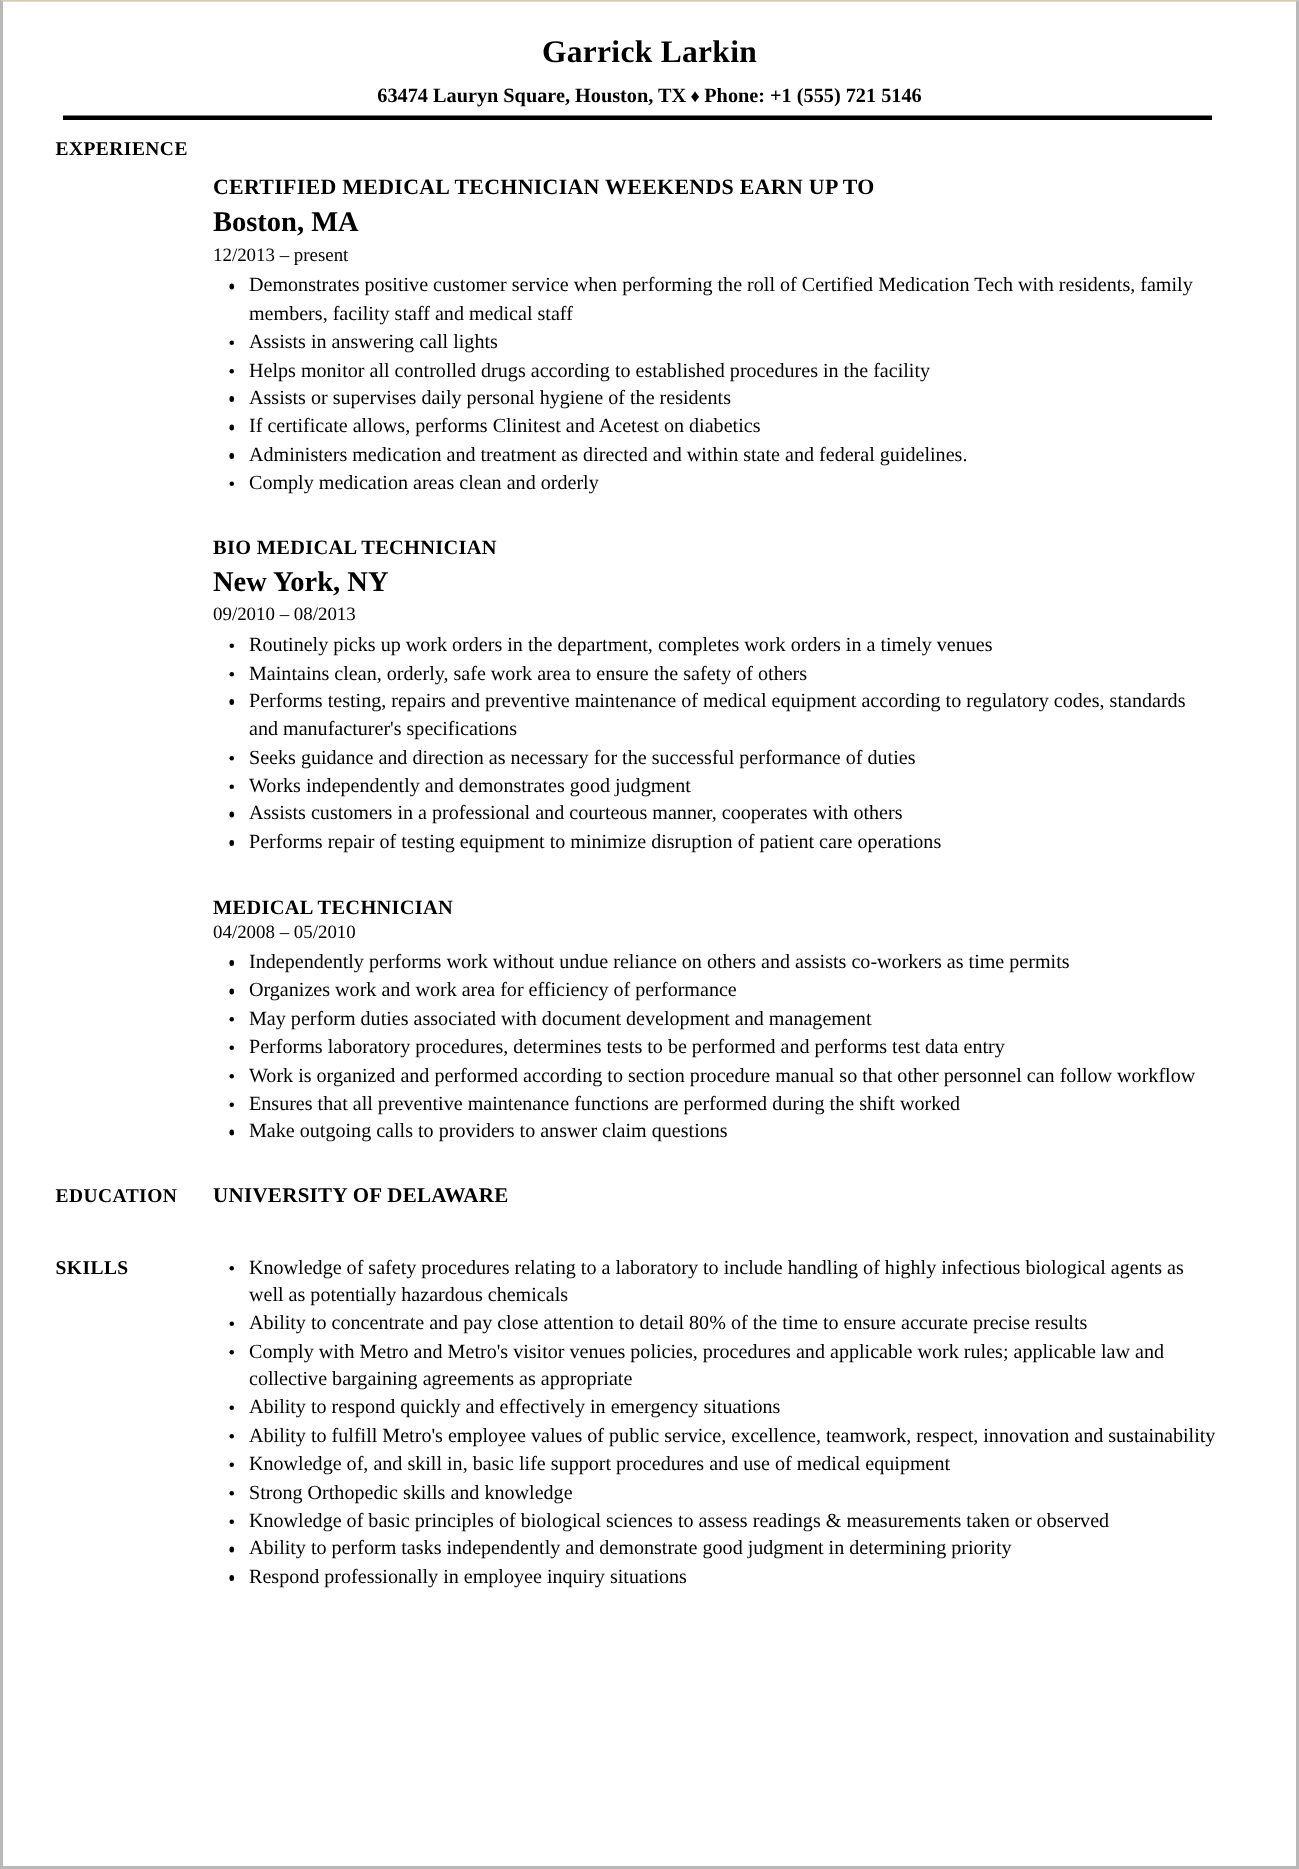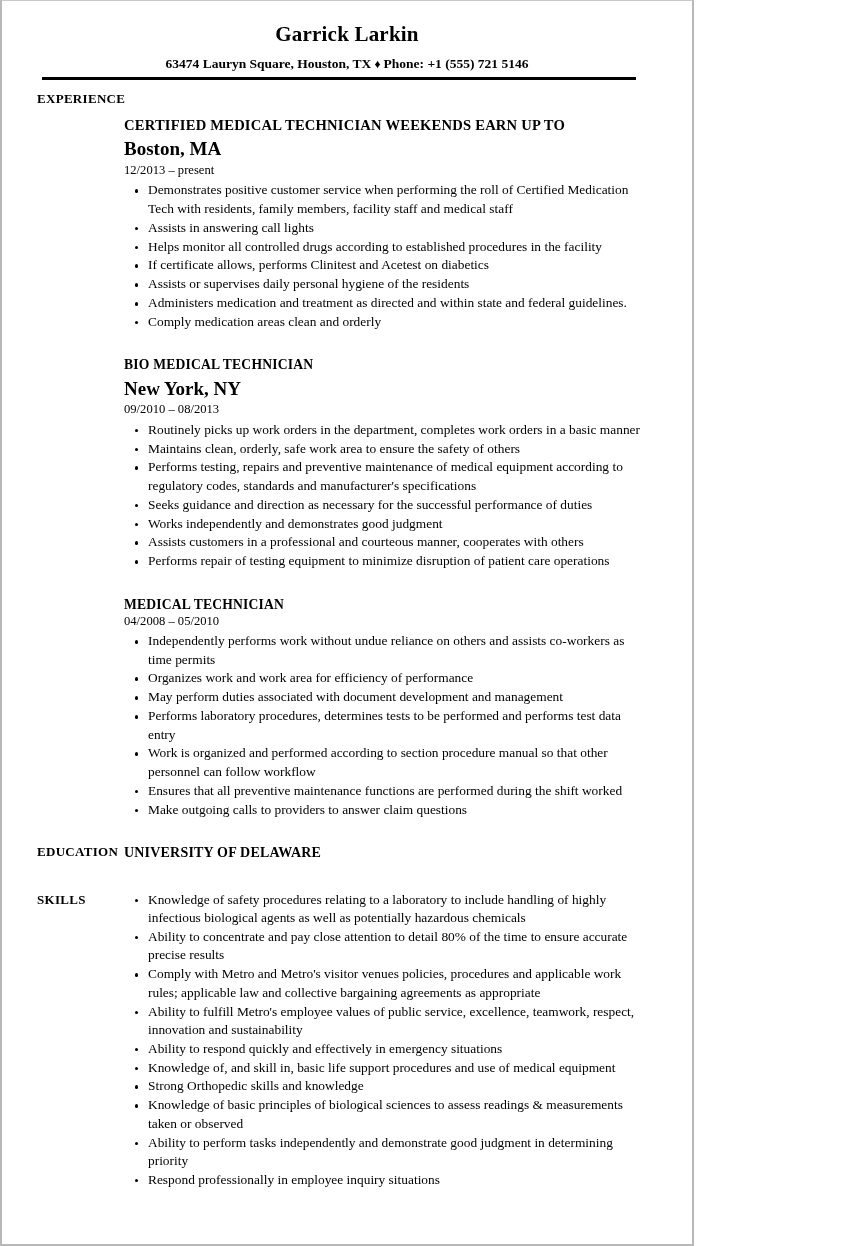--- a/index.html
+++ b/index.html
@@ -6,21 +6,21 @@
     margin: 0;
     padding: 0;
     background: #ffffff;
   }
   body {
     font-family: "Liberation Serif", "DejaVu Serif", serif;
     color: #000000;
   }
   .page {
     position: relative;
-    width: 694px;
+    width: 866px;
     height: 1246px;
     background: #fde047;
     box-sizing: border-box;
     border-left: 2px solid #b8b8b8;
     border-right: 2px solid #b8b8b8;
     border-top: 1px solid #c9c9c9;
     border-bottom: 2px solid #b8b8b8;
     overflow: hidden;
   }
   .page-inner {
@@ -60,20 +60,21 @@
     margin: 5px 56px 0 40px;
   }
 
   
   .content {
     padding-top: 11px;
   }
   .section {
     display: flex;
     align-items: flex-start;
+    gap: 18px;
   }
   .label-col {
     width: 122px;
     flex: 0 0 122px;
     padding-left: 35px;
     box-sizing: border-box;
     font-size: 13px;
     font-weight: bold;
     letter-spacing: 0.3px;
     line-height: 1.25;
@@ -185,33 +186,33 @@
         <div class="body-col">
 
           <div class="job">
             <div class="job-title">CERTIFIED MEDICAL TECHNICIAN WEEKENDS EARN UP TO</div>
             <div class="job-location">Boston, MA</div>
             <div class="job-dates">12/2013 – present</div>
             <ul class="bullets">
               <li>Demonstrates positive customer service when performing the roll of Certified Medication Tech with residents, family members, facility staff and medical staff</li>
               <li>Assists in answering call lights</li>
               <li>Helps monitor all controlled drugs according to established procedures in the facility</li>
+              <li>Assists or supervises daily personal hygiene of the residents</li>
               <li>If certificate allows, performs Clinitest and Acetest on diabetics</li>
-              <li>Assists or supervises daily personal hygiene of the residents</li>
               <li>Administers medication and treatment as directed and within state and federal guidelines.</li>
               <li>Comply medication areas clean and orderly</li>
             </ul>
           </div>
 
           <div class="job secondary">
             <div class="job-title">BIO MEDICAL TECHNICIAN</div>
             <div class="job-location">New York, NY</div>
             <div class="job-dates">09/2010 – 08/2013</div>
             <ul class="bullets">
-              <li>Routinely picks up work orders in the department, completes work orders in a basic manner</li>
+              <li>Routinely picks up work orders in the department, completes work orders in a timely venues</li>
               <li>Maintains clean, orderly, safe work area to ensure the safety of others</li>
               <li>Performs testing, repairs and preventive maintenance of medical equipment according to regulatory codes, standards and manufacturer's specifications</li>
               <li>Seeks guidance and direction as necessary for the successful performance of duties</li>
               <li>Works independently and demonstrates good judgment</li>
               <li>Assists customers in a professional and courteous manner, cooperates with others</li>
               <li>Performs repair of testing equipment to minimize disruption of patient care operations</li>
             </ul>
           </div>
 
           <div class="job secondary">
@@ -238,22 +239,22 @@
         </div>
       </div>
 
       <div class="section section-skills">
         <div class="label-col">SKILLS</div>
         <div class="body-col">
           <ul class="bullets">
             <li>Knowledge of safety procedures relating to a laboratory to include handling of highly infectious biological agents as well as potentially hazardous chemicals</li>
             <li>Ability to concentrate and pay close attention to detail 80% of the time to ensure accurate precise results</li>
             <li>Comply with Metro and Metro's visitor venues policies, procedures and applicable work rules; applicable law and collective bargaining agreements as appropriate</li>
+            <li>Ability to respond quickly and effectively in emergency situations</li>
             <li>Ability to fulfill Metro's employee values of public service, excellence, teamwork, respect, innovation and sustainability</li>
-            <li>Ability to respond quickly and effectively in emergency situations</li>
             <li>Knowledge of, and skill in, basic life support procedures and use of medical equipment</li>
             <li>Strong Orthopedic skills and knowledge</li>
             <li>Knowledge of basic principles of biological sciences to assess readings &amp; measurements taken or observed</li>
             <li>Ability to perform tasks independently and demonstrate good judgment in determining priority</li>
             <li>Respond professionally in employee inquiry situations</li>
           </ul>
         </div>
       </div>
 
     </div>

